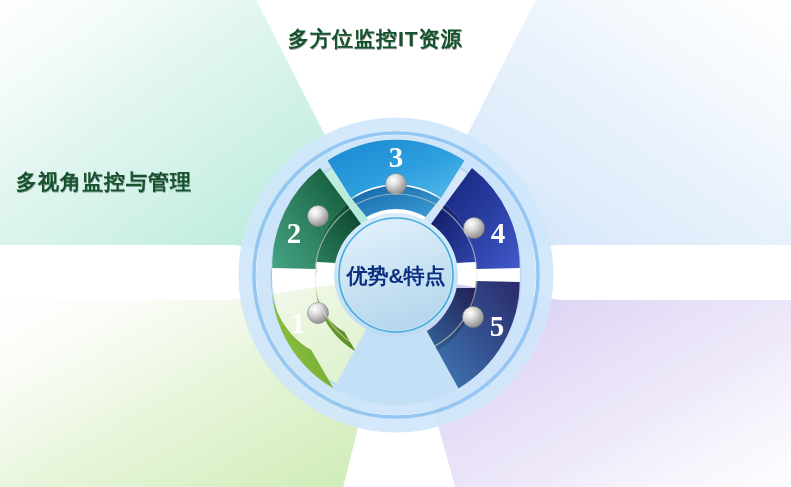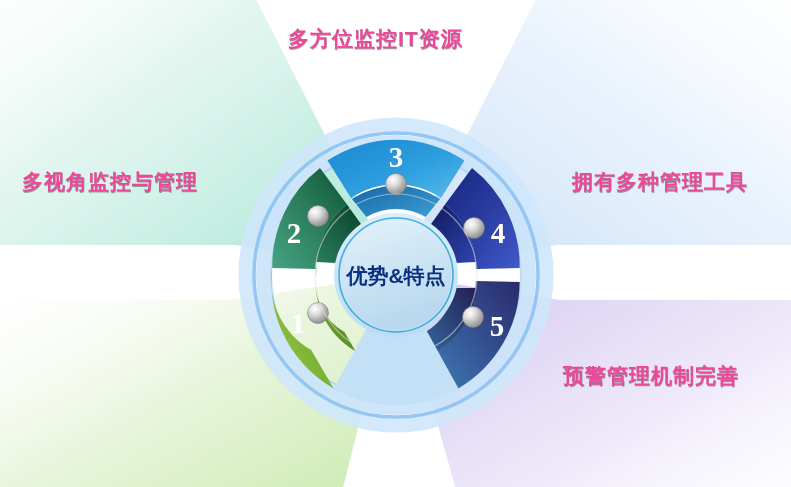--- a/index.html
+++ b/index.html
@@ -8,28 +8,28 @@
     background:#ffffff;
     font-family:"Liberation Sans","DejaVu Sans",sans-serif;
     overflow:hidden;
     position:relative;
   }
   #stage{position:absolute;inset:0;width:791px;height:487px;}
   .label{
     position:absolute;
     font-size:21px;
     font-weight:bold;
-    color:#ec4899;
+    color:#14532d;
     letter-spacing:1px;
     white-space:nowrap;
     text-shadow:0.5px 0.5px 0 rgba(0,0,0,0.35);
     text-align:right;
   }
   #lbl-top{left:288px;top:25px;}
-  #lbl-left-top{left:22px;top:168px;}
+  #lbl-left-top{left:16px;top:168px;}
   #lbl-left-bottom{left:28px;top:362px;}
   #lbl-right-top{left:572px;top:168px;}
   #lbl-right-bottom{left:563px;top:362px;}
 </style>
 </head>
 <body>
 
 <div id="stage">
 
   <svg width="791" height="487" viewBox="0 0 791 487">
@@ -200,17 +200,15 @@
       <text x="396" y="283" fill="#0b2f80" font-size="21" font-family="'Liberation Sans','DejaVu Sans',sans-serif" font-weight="bold" text-anchor="middle">优势&amp;特点</text>
     </g>
   </svg>
 
   
   <div class="label" id="lbl-top">多方位监控IT资源</div>
 
   <div class="label" id="lbl-left-top">多视角监控与管理</div>
 
 
-  <div class="label" id="lbl-right-top">拥有多种管理工具</div>
-
-  <div class="label" id="lbl-right-bottom">预警管理机制完善</div>
+
 
 </div>
 
 </body></html>

